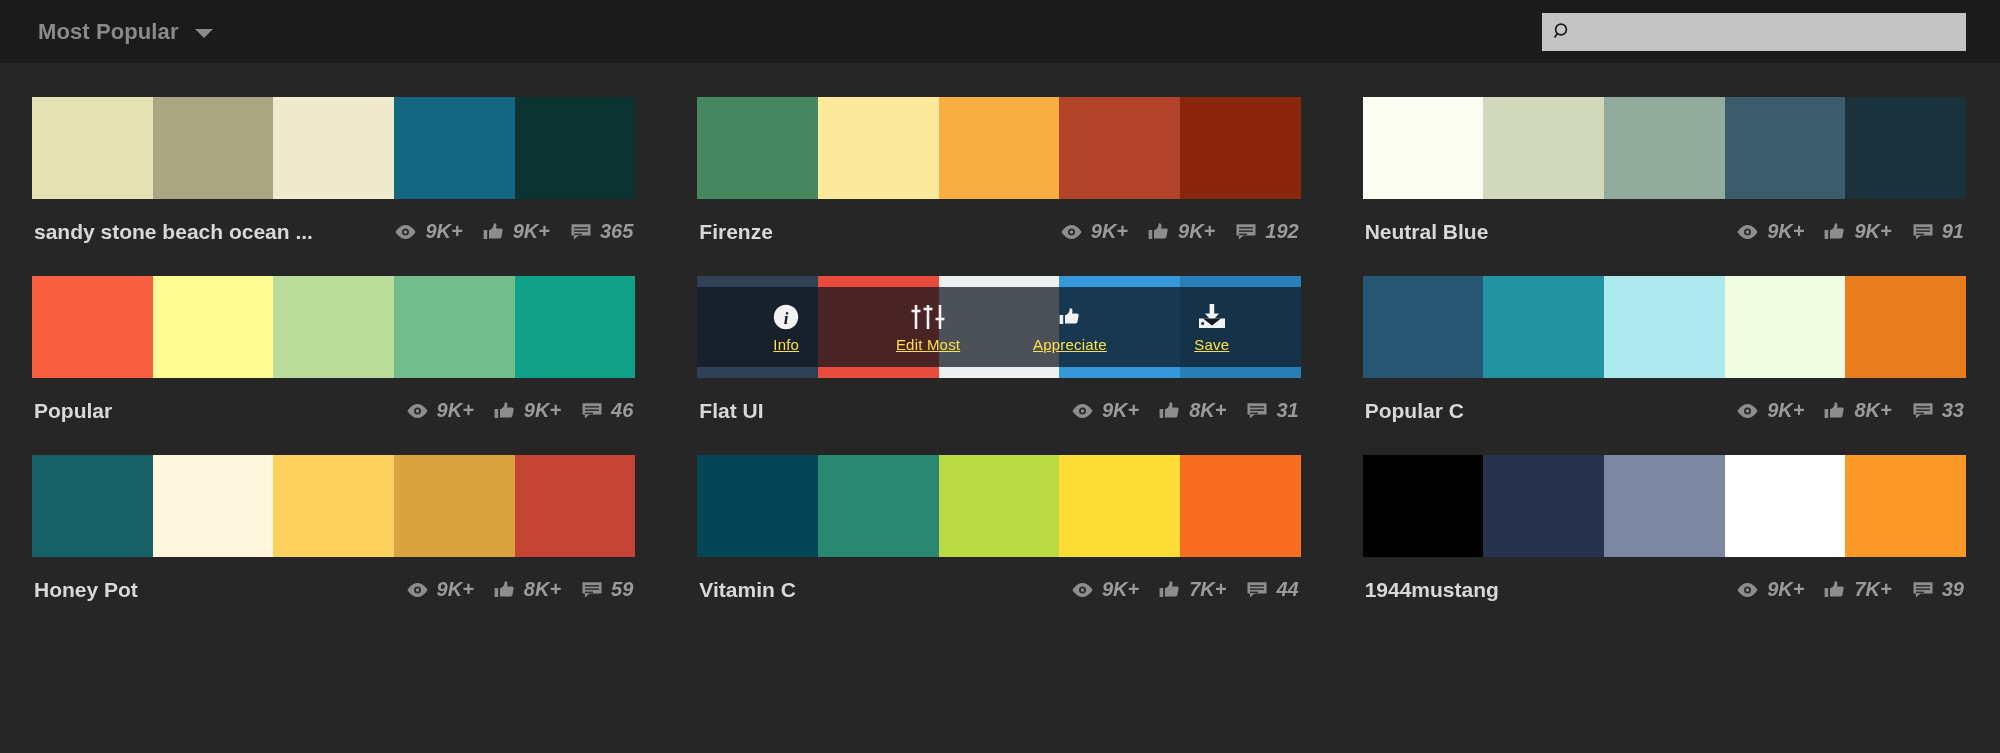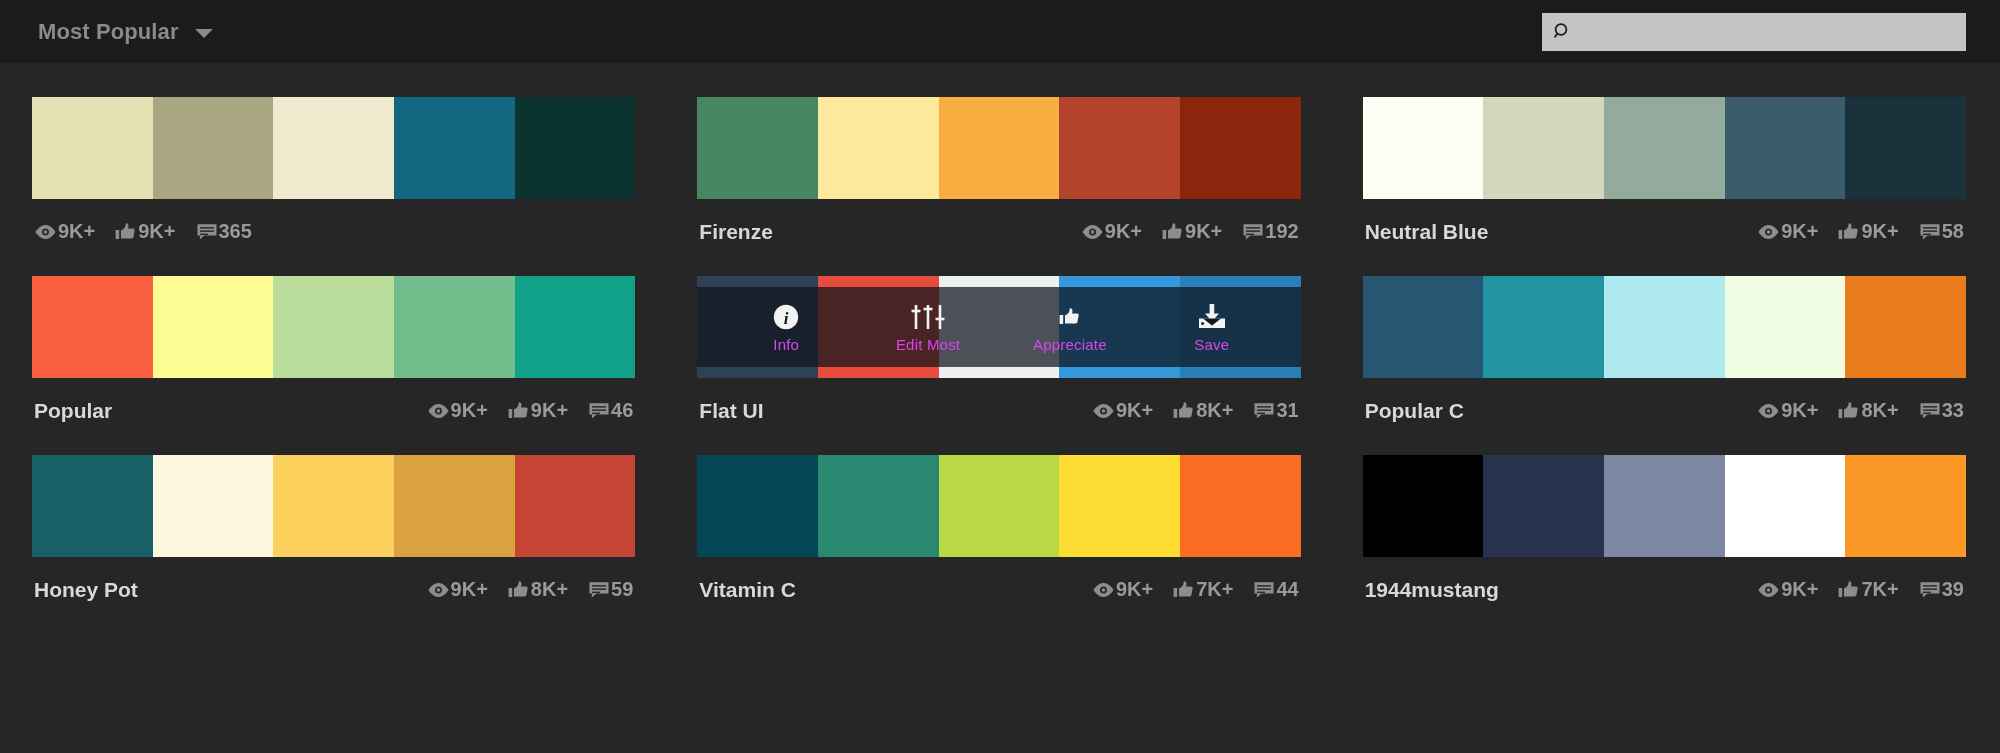--- a/index.html
+++ b/index.html
@@ -62,37 +62,37 @@
     height:65px;
     display:flex; align-items:center; justify-content:space-between;
     padding:0 2px;
   }
   .pal-name{
     font-size:21px; font-weight:700; color:#d8d8d8;
     white-space:nowrap; overflow:hidden; text-overflow:ellipsis;
     max-width:330px; cursor:pointer;
   }
   .stats{ display:flex; align-items:center; gap:20px; }
-  .stat{ display:flex; align-items:center; gap:1px; }
+  .stat{ display:flex; align-items:center; gap:8px;font-style:italic; }
   .stat svg{ display:block; }
   .stat-val{ font-size:20px; font-weight:700; color:#9a9a9a; }
 
   
   .overlay{
     position:absolute; left:0; right:0; top:11px; bottom:11px;
     background:rgba(14,20,28,.72);
     display:flex; align-items:center; justify-content:space-around;
     padding:0 18px;
   }
   .ov-act{
     display:flex; flex-direction:column; align-items:center; gap:4px;
     cursor:pointer; min-width:84px;
   }
   .ov-ico{ height:30px; display:flex; align-items:center; justify-content:center; }
-  .ov-label{ font-size:15px; color:#d946ef; letter-spacing:.2px; }
+  .ov-label{ font-size:15px; color:#fde047; letter-spacing:.2px;text-decoration:underline; }
 </style>
 </head>
 <body>
 
 <div class="topbar">
   <div class="sort-control">
     <span class="sort-label">Most Popular</span>
     <span class="caret"></span>
   </div>
   <div class="search-wrap">
@@ -109,20 +109,21 @@
 <div class="grid">
     <div class="card">
       <div class="swatches">
         <div class="sw" title="#e4e1b4" style="background: rgb(228, 225, 180);"></div>
         <div class="sw" title="#a9a781" style="background: rgb(169, 167, 129);"></div>
         <div class="sw" title="#efe9cd" style="background: rgb(239, 233, 205);"></div>
         <div class="sw" title="#136781" style="background: rgb(19, 103, 129);"></div>
         <div class="sw" title="#0b332f" style="background: rgb(11, 51, 47);"></div>
       </div>
       <div class="meta">
+        <div class="pal-name">sandy stone beach ocean ...</div>
         <div class="stats">
           <div class="stat">
             <span>
               <svg width="23" height="16" viewBox="0 0 23 16">
                 <path d="M11.5 1C5.6 1 1.4 8 1.4 8s4.2 7 10.1 7 10.1-7 10.1-7S17.4 1 11.5 1z" fill="#8d8d8d"></path>
                 <circle cx="11.5" cy="8" r="3.5" fill="#2b2b2b"></circle>
                 <circle cx="11.5" cy="8" r="1.7" fill="#8d8d8d"></circle>
               </svg>
             </span>
             <span class="stat-val">9K+</span>
@@ -226,21 +227,21 @@
           </div>
           <div class="stat">
             <span>
               <svg width="22" height="18" viewBox="0 0 22 18">
                 <path d="M1.5 1.2h19v11.4h-12l-4.6 4v-4H1.5z" fill="#8d8d8d"></path>
                 <rect x="4" y="4.1" width="14" height="1.5" fill="#2b2b2b"></rect>
                 <rect x="4" y="7.4" width="14" height="1.5" fill="#2b2b2b"></rect>
                 <rect x="4" y="10.6" width="8" height="1.5" fill="#2b2b2b"></rect>
               </svg>
             </span>
-            <span class="stat-val">58</span>
+            <span class="stat-val">91</span>
           </div>
         </div>
       </div>
     </div>
     <div class="card">
       <div class="swatches">
         <div class="sw" title="#f95f41" style="background: rgb(249, 95, 65);"></div>
         <div class="sw" title="#fcfc93" style="background: rgb(252, 252, 147);"></div>
         <div class="sw" title="#badd9c" style="background: rgb(186, 221, 156);"></div>
         <div class="sw" title="#73bd8c" style="background: rgb(115, 189, 140);"></div>

